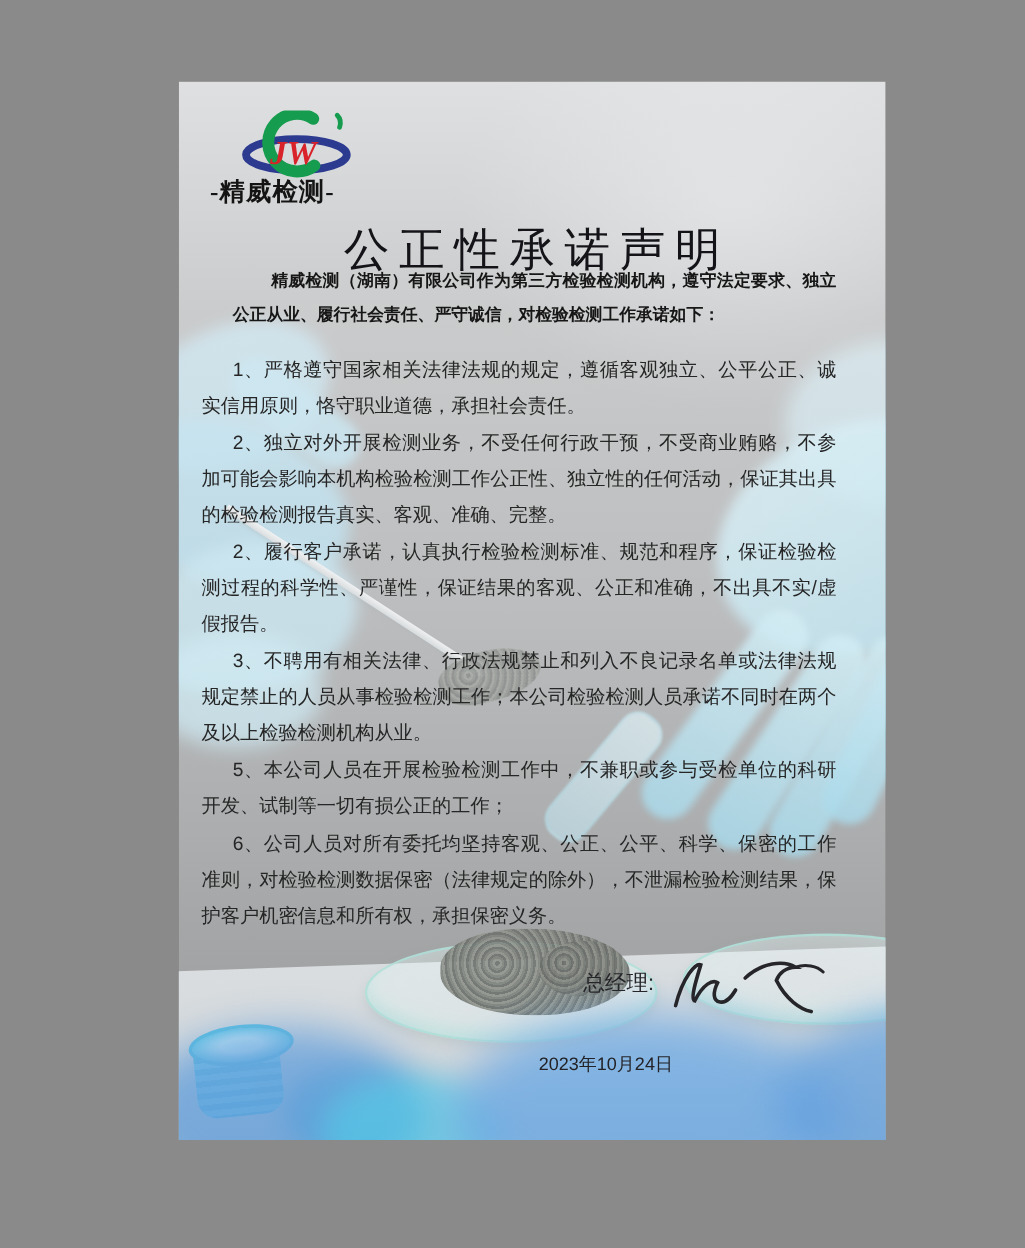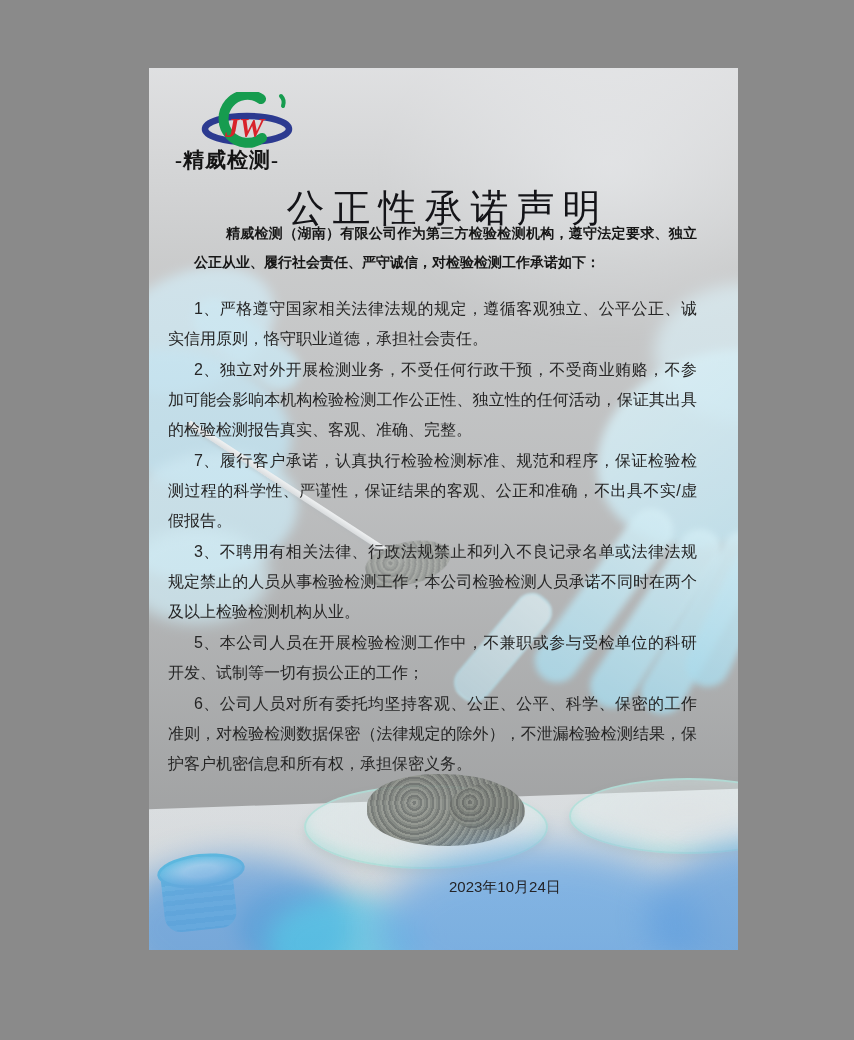--- a/index.html
+++ b/index.html
@@ -138,23 +138,33 @@
     </div>
 
     <div class="brand-name">-精威检测-</div>
 
     <h1 class="doc-title">公正性承诺声明</h1>
 
     <div class="body-text">
       <p class="intro">精威检测（湖南）有限公司作为第三方检验检测机构，遵守法定要求、独立公正从业、履行社会责任、严守诚信，对检验检测工作承诺如下：</p>
       <p class="item">1、严格遵守国家相关法律法规的规定，遵循客观独立、公平公正、诚实信用原则，恪守职业道德，承担社会责任。</p>
       <p class="item">2、独立对外开展检测业务，不受任何行政干预，不受商业贿赂，不参加可能会影响本机构检验检测工作公正性、独立性的任何活动，保证其出具的检验检测报告真实、客观、准确、完整。</p>
-      <p class="item">7、履行客户承诺，认真执行检验检测标准、规范和程序，保证检验检测过程的科学性、严谨性，保证结果的客观、公正和准确，不出具不实/虚假报告。</p>
+      <p class="item">2、履行客户承诺，认真执行检验检测标准、规范和程序，保证检验检测过程的科学性、严谨性，保证结果的客观、公正和准确，不出具不实/虚假报告。</p>
       <p class="item">3、不聘用有相关法律、行政法规禁止和列入不良记录名单或法律法规规定禁止的人员从事检验检测工作；本公司检验检测人员承诺不同时在两个及以上检验检测机构从业。</p>
       <p class="item">5、本公司人员在开展检验检测工作中，不兼职或参与受检单位的科研开发、试制等一切有损公正的工作；</p>
       <p class="item">6、公司人员对所有委托均坚持客观、公正、公平、科学、保密的工作准则，对检验检测数据保密（法律规定的除外），不泄漏检验检测结果，保护客户机密信息和所有权，承担保密义务。</p>
     </div>
 
+    <div class="sig-row">
+      <span class="sig-label">总经理:</span>
+      <span class="sig-script">
+        <svg width="150" height="65" viewBox="0 0 150 65">
+          <path d="M14 46 C20 22 31 10 35 12 C31 25 26 41 30 42 C37 28 45 24 49 27 C45 35 45 42 51 43 C57 44 61 38 64 33" stroke="#26262a" stroke-width="3" fill="none" stroke-linecap="round"></path>
+          <path d="M72 23 C86 10 104 8 114 14 C106 14 100 19 98 25 C106 41 118 49 127 51" stroke="#26262a" stroke-width="3" fill="none" stroke-linecap="round"></path>
+          <path d="M114 14 C122 11 132 13 137 18" stroke="#26262a" stroke-width="2.5" fill="none" stroke-linecap="round"></path>
+        </svg>
+      </span>
+    </div>
 
     <div class="doc-date">2023年10月24日</div>
 
   </div>
 </div>
 
 </body></html>

